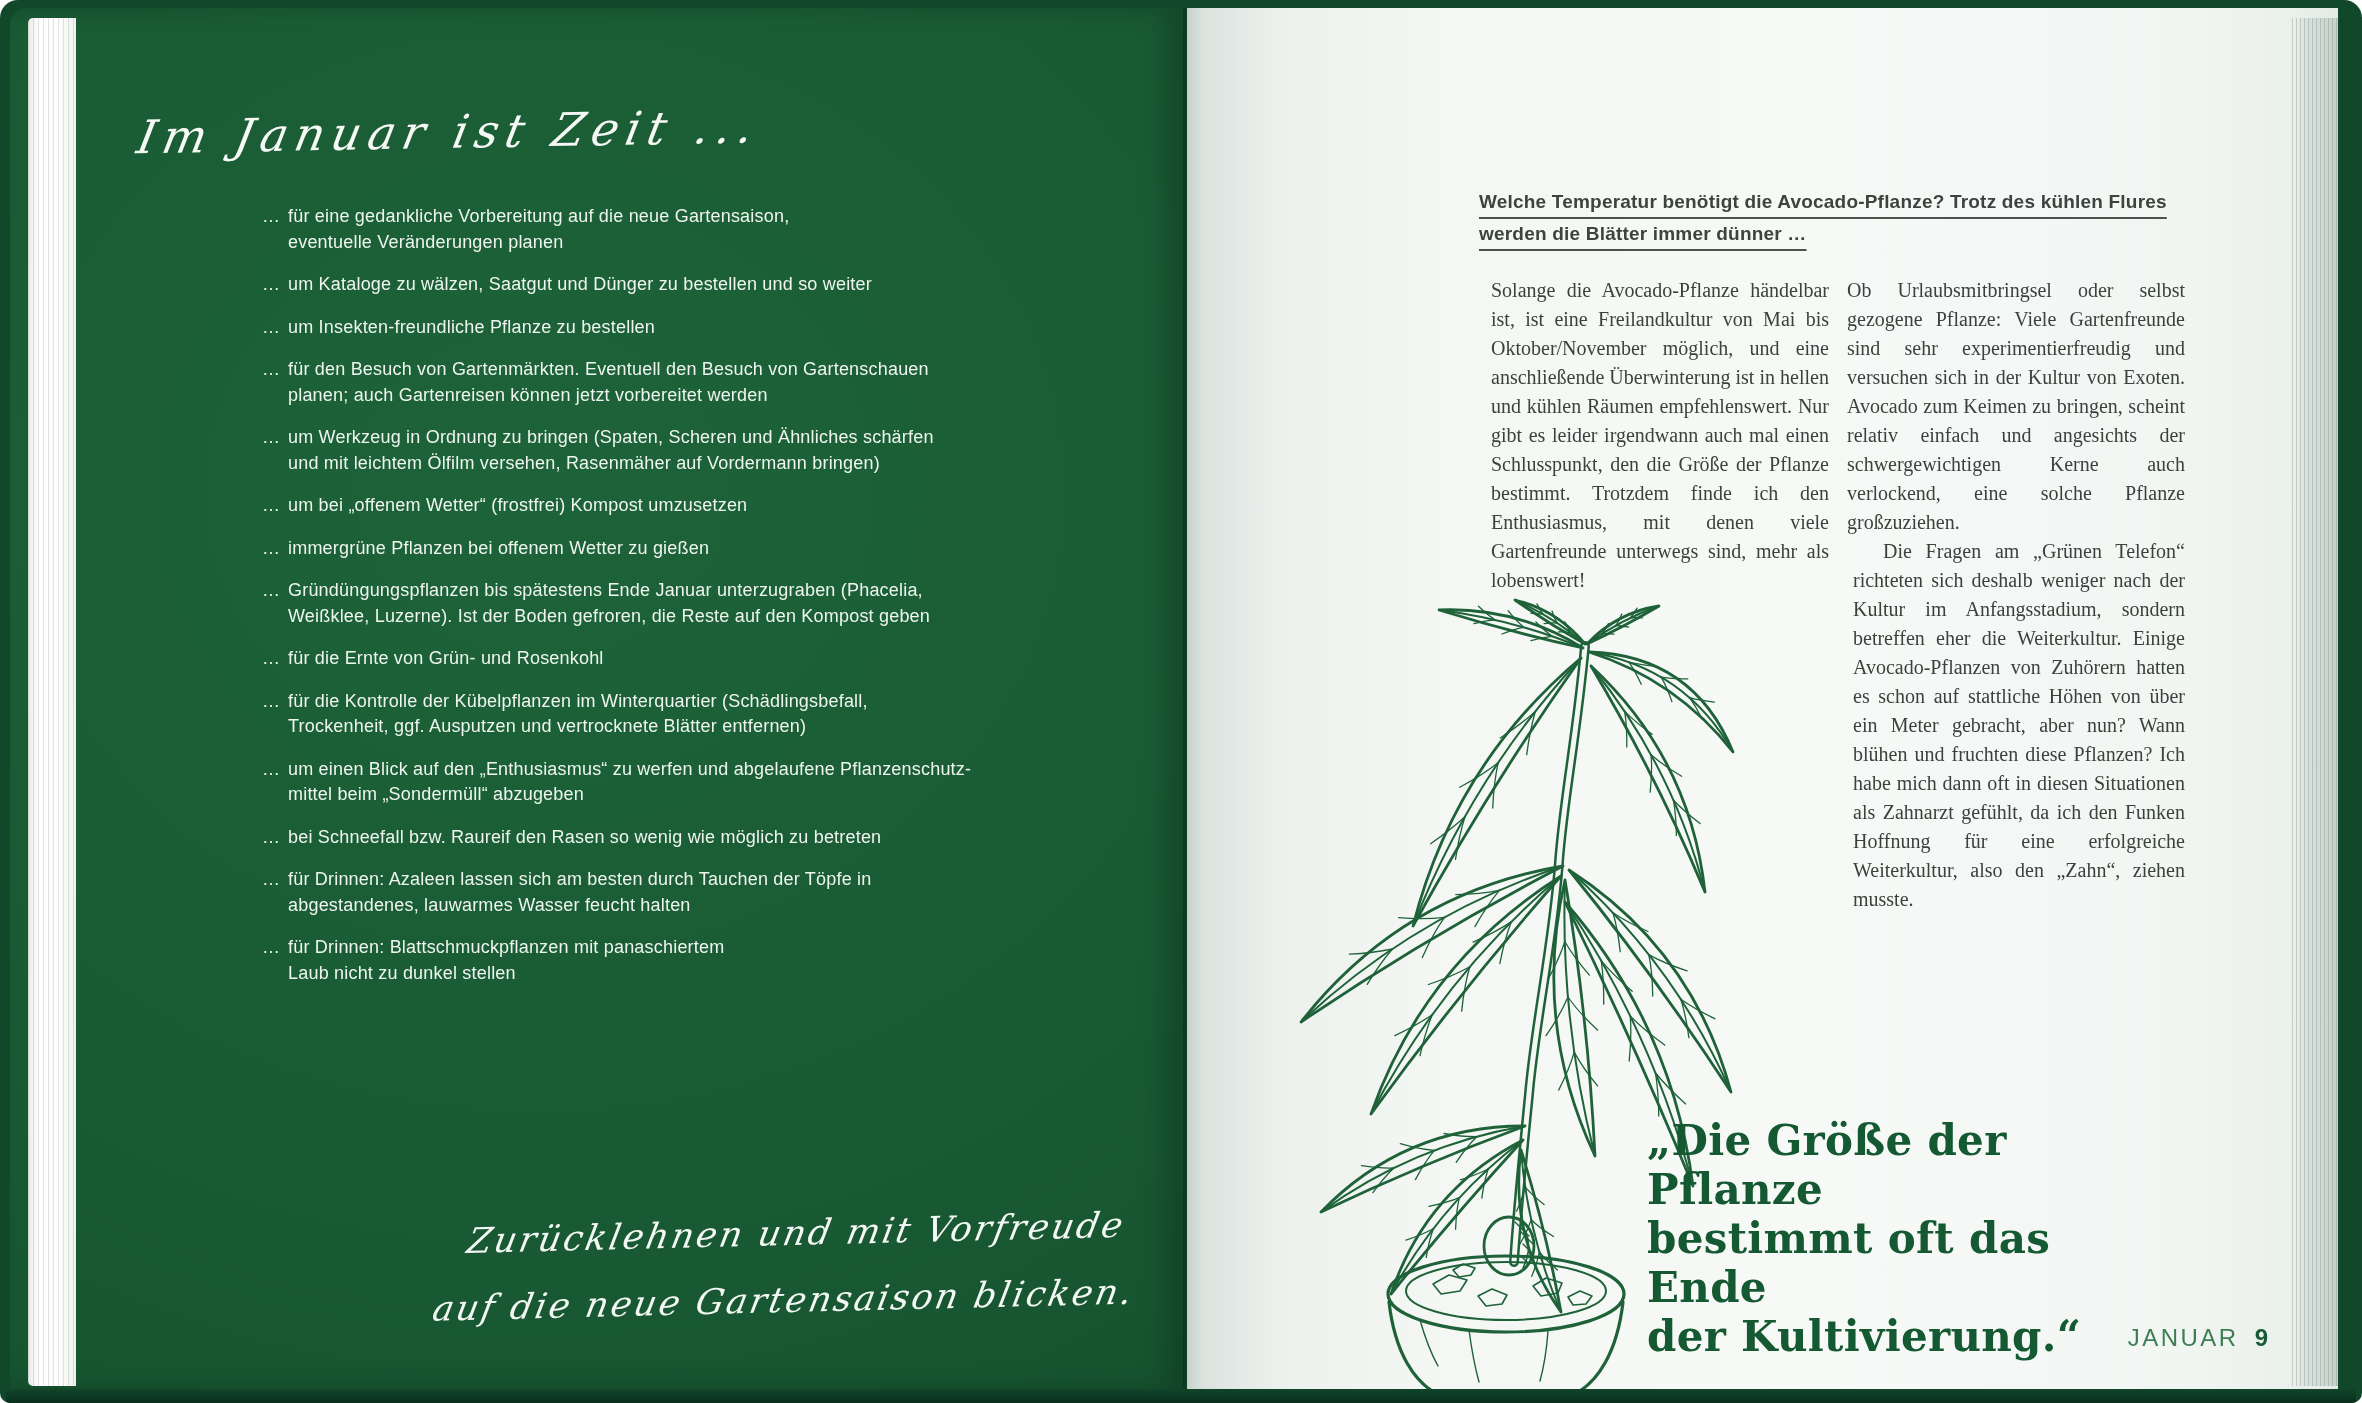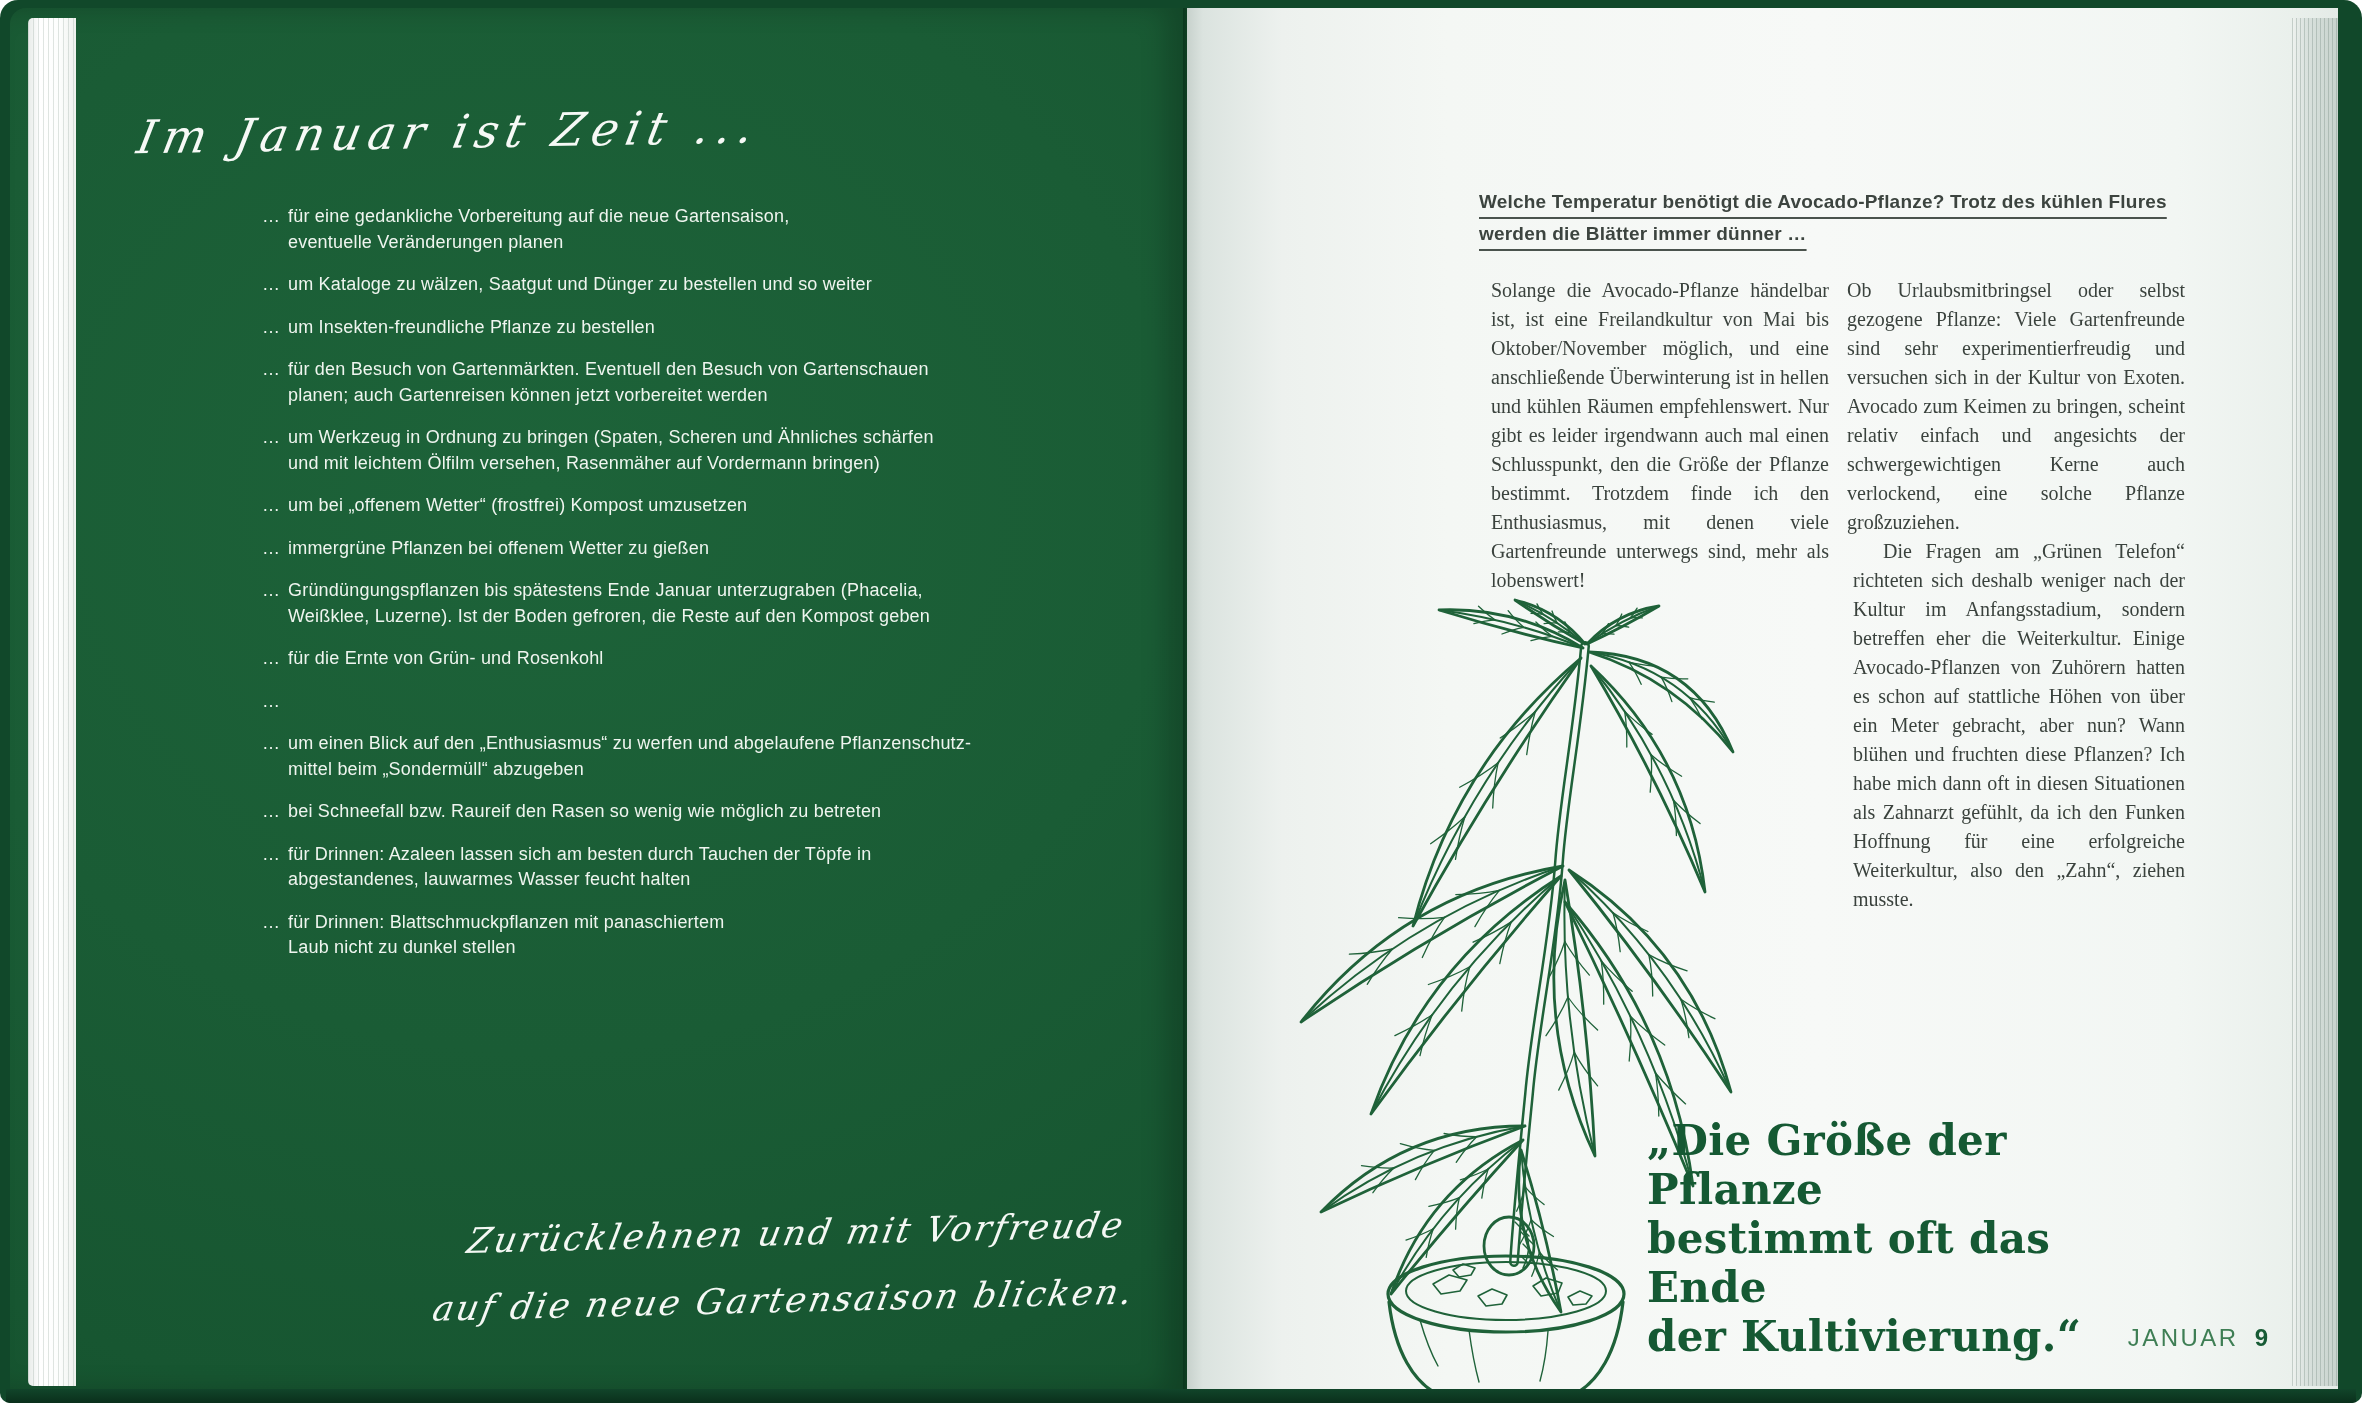--- a/index.html
+++ b/index.html
@@ -121,20 +121,22 @@
           <span class="marker">…</span>
           <span class="task-text">Gründüngungspflanzen bis spätestens Ende Januar unterzugraben (Phacelia,
 Weißklee, Luzerne). Ist der Boden gefroren, die Reste auf den Kompost geben</span>
         </div>
         <div class="task">
           <span class="marker">…</span>
           <span class="task-text">für die Ernte von Grün- und Rosenkohl</span>
         </div>
         <div class="task">
           <span class="marker">…</span>
+          <span class="task-text">für die Kontrolle der Kübelpflanzen im Winterquartier (Schädlingsbefall,
+Trockenheit, ggf. Ausputzen und vertrocknete Blätter entfernen)</span>
         </div>
         <div class="task">
           <span class="marker">…</span>
           <span class="task-text">um einen Blick auf den „Enthusiasmus“ zu werfen und abgelaufene Pflanzenschutz-
 mittel beim „Sondermüll“ abzugeben</span>
         </div>
         <div class="task">
           <span class="marker">…</span>
           <span class="task-text">bei Schneefall bzw. Raureif den Rasen so wenig wie möglich zu betreten</span>
         </div>

